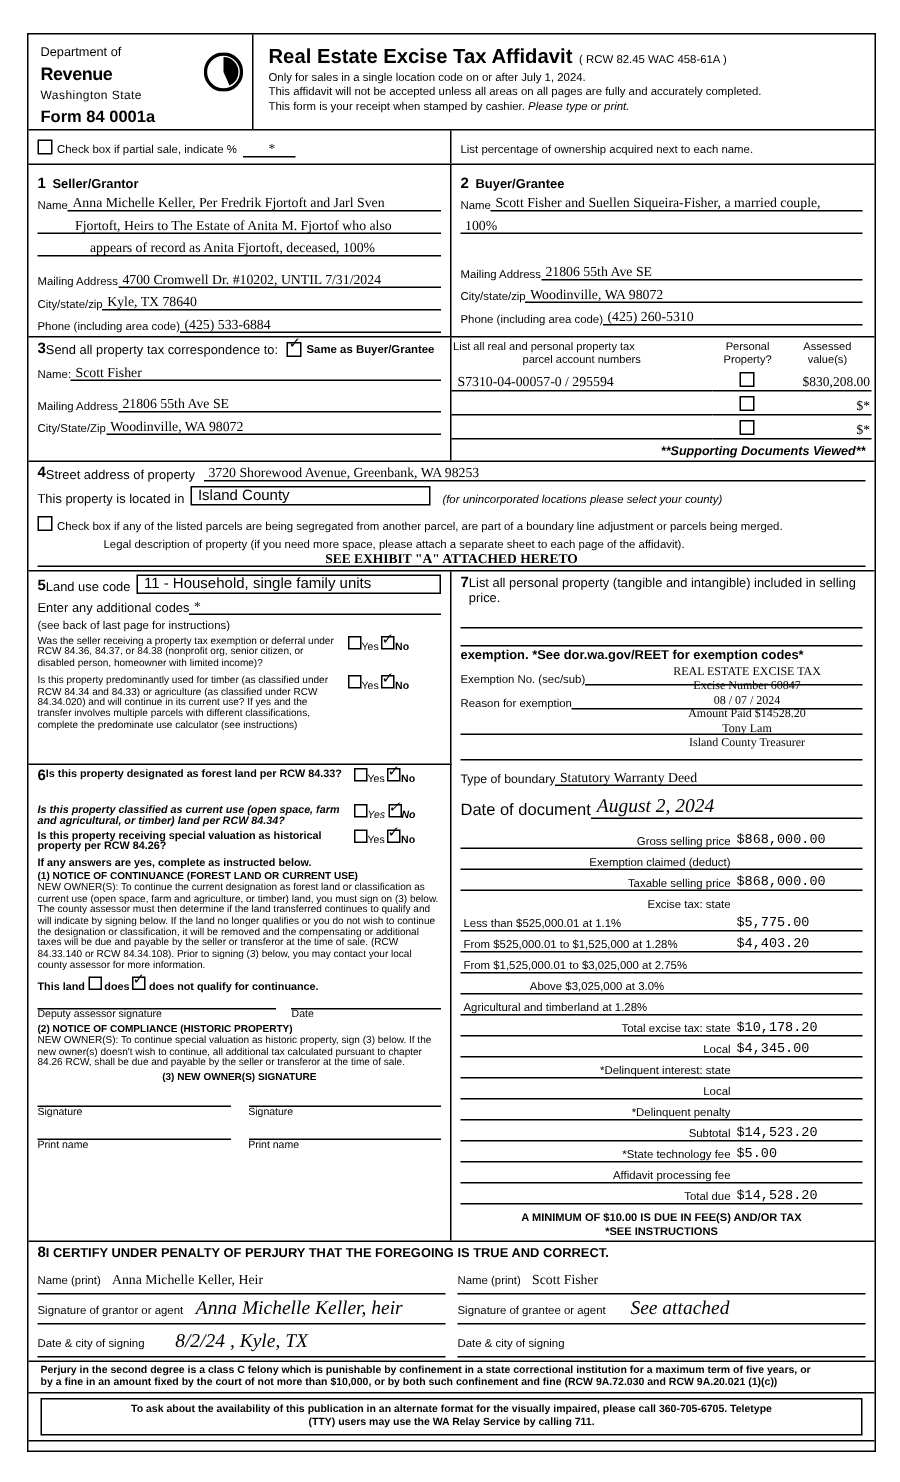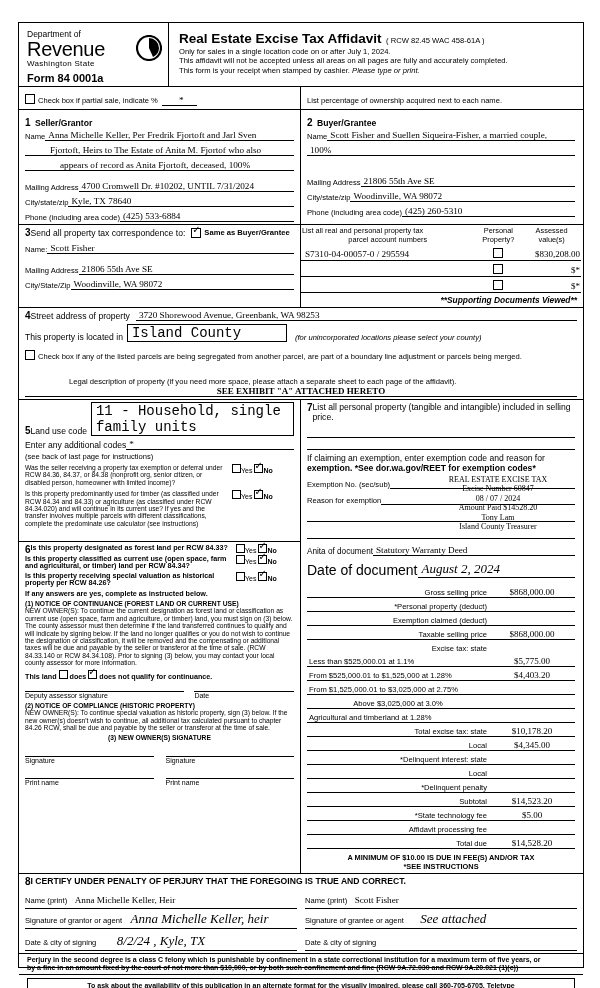--- a/index.html
+++ b/index.html
@@ -3,52 +3,52 @@
 <meta charset="utf-8">
 <style>
   html,body{margin:0;padding:0;background:#fff;}
   body{font-family:"Liberation Sans",sans-serif;color:#000;}
   #page{position:relative;width:600px;height:988px;background:#fff;overflow:hidden;}
   .doc{position:absolute;left:18px;top:22px;width:564px;height:944px;border:1.5px solid #000;background:#fff;}
   .hdr{display:flex;border-bottom:1.5px solid #000;}
   .hdr-left{width:150px;padding:6px 6px 2px 8px;border-right:1.5px solid #000;box-sizing:border-box;}
   .hdr-right{flex:1;padding:6px 8px 4px 10px;box-sizing:border-box;}
   .dept{font-size:8.5px;line-height:10px;}
-  .rev{font-size:20px;font-weight:normal;letter-spacing:-.3px;line-height:20px;}
+  .rev{font-size:12px;font-weight:bold;letter-spacing:-.3px;line-height:20px;}
   .wash{font-size:8px;letter-spacing:.3px;}
   .formno{font-size:11px;font-weight:bold;margin-top:4px;}
   .title{font-size:13.5px;font-weight:bold;}
   .sub{font-size:7.6px;line-height:9.4px;}
   .ital{font-style:italic;}
   .row{display:flex;}
   .lbl{font-size:7.6px;}
   .lbl9{font-size:8.6px;}
   .bold{font-weight:bold;}
   .num{font-weight:bold;font-size:10px;}
   .ul{border-bottom:1px solid #000;}
   .handbig{font-family:"Liberation Serif",serif;font-style:italic;font-size:13px;}
   .cb{display:inline-block;width:8px;height:8px;border:1px solid #000;vertical-align:-1px;margin-right:3px;position:relative;}
   .cb.on:after{content:"\2713";position:absolute;left:0px;top:-4px;font-size:10px;line-height:10px;}
   .colL{width:282px;border-right:1.5px solid #000;box-sizing:border-box;}
   .colR{width:280px;box-sizing:border-box;}
   .pad{padding:2px 6px;}
   .line{border-bottom:1px solid #000;height:14px;display:flex;align-items:flex-end;}
   .fieldlbl{font-size:7.6px;white-space:nowrap;}
   .val{font-size:9.2px;font-family:"Liberation Serif",serif;padding-left:3px;}
-  .box{border:1px solid #000;display:inline-block;padding:0 4px;font-family:Liberation Mono, monospace;font-size:14px;}
+  .box{border:1px solid #000;display:inline-block;padding:0 4px;font-family:Liberation Sans, sans-serif;font-size:10px;}
   .tbl{width:100%;border-collapse:collapse;font-size:7.4px;}
   .tbl td{border-bottom:1px solid #000;height:13px;vertical-align:bottom;}
   .center{text-align:center;}
   .right{text-align:right;}
   .q{font-size:6.7px;line-height:7.4px;}
   .ynbox{display:inline-block;width:7px;height:7px;border:1px solid #000;position:relative;vertical-align:0px;}
   .ynbox.on:after{content:"\2713";position:absolute;left:-1px;top:-5px;font-size:10px;}
   .moneyline{display:flex;font-size:7.6px;align-items:flex-end;border-bottom:1px solid #000;height:13px;}
   .moneyline .t{flex:1;text-align:right;padding-right:4px;}
-  .moneyline .v{width:82px;text-align:center;font-family:Liberation Serif, serif;font-size:9px;padding-right:2px;}
+  .moneyline .v{width:82px;text-align:left;font-family:Liberation Mono, monospace;font-size:9px;padding-right:2px;}
   .footer{font-size:7px;line-height:8.2px;}
   .stamp{font-family:"Liberation Serif",serif;font-size:8px;line-height:9.4px;text-align:center;}
 </style>
 </head>
 <body>
 
 <div id="page">
   <div class="doc">
 
     <div class="hdr">
@@ -221,21 +221,21 @@
         <span class="val ul" style="flex:1">3720 Shorewood Avenue, Greenbank, WA 98253</span>
       </div>
       <div style="display:flex;align-items:flex-end;margin-top:3px;">
         <span class="lbl9" style="margin-right:4px">This property is located in</span>
         <span class="box" style="width:150px">Island County</span>
         <span class="lbl ital" style="margin-left:8px">(for unincorporated locations please select your county)</span>
       </div>
       <div style="margin-top:3px;">
         <span class="cb"></span><span class="lbl">Check box if any of the listed parcels are being segregated from another parcel, are part of a boundary line adjustment or parcels being merged.</span>
       </div>
-      <div class="lbl" style="margin-top:14px;padding-left:44px;">Legal description of property (if you need more space, please attach a separate sheet to each page of the affidavit).</div>
+      <div class="lbl" style="margin-top:0;padding-left:44px;">Legal description of property (if you need more space, please attach a separate sheet to each page of the affidavit).</div>
       <div class="ul center bold" style="font-size:9px;font-family:'Liberation Serif',serif;">SEE EXHIBIT "A" ATTACHED HERETO</div>
     </div>
 
     <div class="row" style="border-top:1.5px solid #000;">
       <div class="colL">
         <div style="padding:2px 6px;">
           <div style="display:flex;align-items:flex-end;">
             <span class="num">5</span>
             <span class="lbl9" style="margin-right:4px">Land use code</span>
             <span class="box" style="flex:1">11 - Household, single family units</span>
@@ -263,21 +263,20 @@
         <div style="padding:2px 6px;">
           <div style="display:flex;">
             <span class="num">7</span>
             <div class="lbl9" style="flex:1">
               <div>List all personal property (tangible and intangible) included in selling</div>
               <div>price.</div>
             </div>
           </div>
           <div style="height:11px;border-bottom:1px solid #000;margin-top:4px;"></div>
           <div style="height:11px;border-bottom:1px solid #000;"></div>
-          <div class="lbl9" style="margin-top:3px;">If claiming an exemption, enter exemption code and reason for</div>
           <div class="lbl9 bold">exemption.  *See dor.wa.gov/REET for exemption codes*</div>
           <div style="display:flex;position:relative;">
             <div style="flex:1;">
               <div style="display:flex;align-items:flex-end;margin-top:3px;">
                 <span class="fieldlbl">Exemption No. (sec/sub)</span>
                 <span class="val ul" style="flex:1;height:12px;"></span>
               </div>
               <div style="display:flex;align-items:flex-end;margin-top:3px;">
                 <span class="fieldlbl">Reason for exemption</span>
                 <span class="val ul" style="flex:1;height:12px;"></span>
@@ -299,21 +298,21 @@
     </div>
 
     <div class="row">
       <div class="colL" style="border-top:1.5px solid #000;">
         <div style="padding:2px 6px 4px 6px;">
           <div style="display:flex;">
             <span class="num">6</span>
             <div class="q bold" style="flex:1;padding-right:4px;font-size:7.2px;">Is this property designated as forest land per RCW 84.33?</div>
             <div style="width:58px;font-size:7px;"><span class="ynbox"></span>Yes <span class="ynbox on"></span><span class="bold">No</span></div>
           </div>
-          <div style="display:flex;margin-top:0;">
+          <div style="display:flex;margin-top:13px;font-style:italic;">
             <div class="q bold" style="flex:1;padding-right:4px;font-size:7.2px;">Is this property classified as current use (open space, farm and agricultural, or timber) land per RCW 84.34?</div>
             <div style="width:58px;font-size:7px;"><span class="ynbox"></span>Yes <span class="ynbox on"></span><span class="bold">No</span></div>
           </div>
           <div style="display:flex;margin-top:2px;">
             <div class="q bold" style="flex:1;padding-right:4px;font-size:7.2px;">Is this property receiving special valuation as historical property per RCW 84.26?</div>
             <div style="width:58px;font-size:7px;"><span class="ynbox"></span>Yes <span class="ynbox on"></span><span class="bold">No</span></div>
           </div>
           <div class="q bold" style="margin-top:3px;font-size:7.2px;">If any answers are yes, complete as instructed below.</div>
           <div class="q bold" style="margin-top:3px;">(1) NOTICE OF CONTINUANCE (FOREST LAND OR CURRENT USE)</div>
           <div class="q">NEW OWNER(S): To continue the current designation as forest land or classification as current use (open space, farm and agriculture, or timber) land, you must sign on (3) below. The county assessor must then determine if the land transferred continues to qualify and will indicate by signing below. If the land no longer qualifies or you do not wish to continue the designation or classification, it will be removed and the compensating or additional taxes will be due and payable by the seller or transferor at the time of sale. (RCW 84.33.140 or RCW 84.34.108). Prior to signing (3) below, you may contact your local county assessor for more information.</div>
@@ -356,36 +355,32 @@
             <div style="flex:1;">Print name</div>
             <div style="width:12px"></div>
             <div style="flex:1;">Print name</div>
           </div>
         </div>
       </div>
 
       <div class="colR">
         <div style="padding:2px 6px;">
           <div style="display:flex;align-items:flex-end;margin-top:2px;">
-            <span class="fieldlbl" style="font-size:8.2px">Anita of document</span>
+            <span class="fieldlbl" style="font-size:8.2px">Type of boundary</span>
             <span class="val ul" style="flex:1">Statutory Warranty Deed</span>
           </div>
           <div style="display:flex;align-items:flex-end;margin-top:5px;">
-            <span class="fieldlbl" style="font-size:14px">Date of document</span>
+            <span class="fieldlbl" style="font-size:11px">Date of document</span>
             <span class="handbig ul" style="flex:1;padding-left:4px;">August 2, 2024</span>
           </div>
 
           <div style="margin-top:6px;">
             <div class="moneyline">
                 <span class="t">Gross selling price</span>
                 <span class="v">$868,000.00</span>
-              </div>
-            <div class="moneyline">
-                <span class="t">*Personal property (deduct)</span>
-                <span class="v"></span>
               </div>
             <div class="moneyline">
                 <span class="t">Exemption claimed (deduct)</span>
                 <span class="v"></span>
               </div>
             <div class="moneyline">
                 <span class="t">Taxable selling price</span>
                 <span class="v">$868,000.00</span>
               </div>
             <div class="moneyline" style="border:none;">

